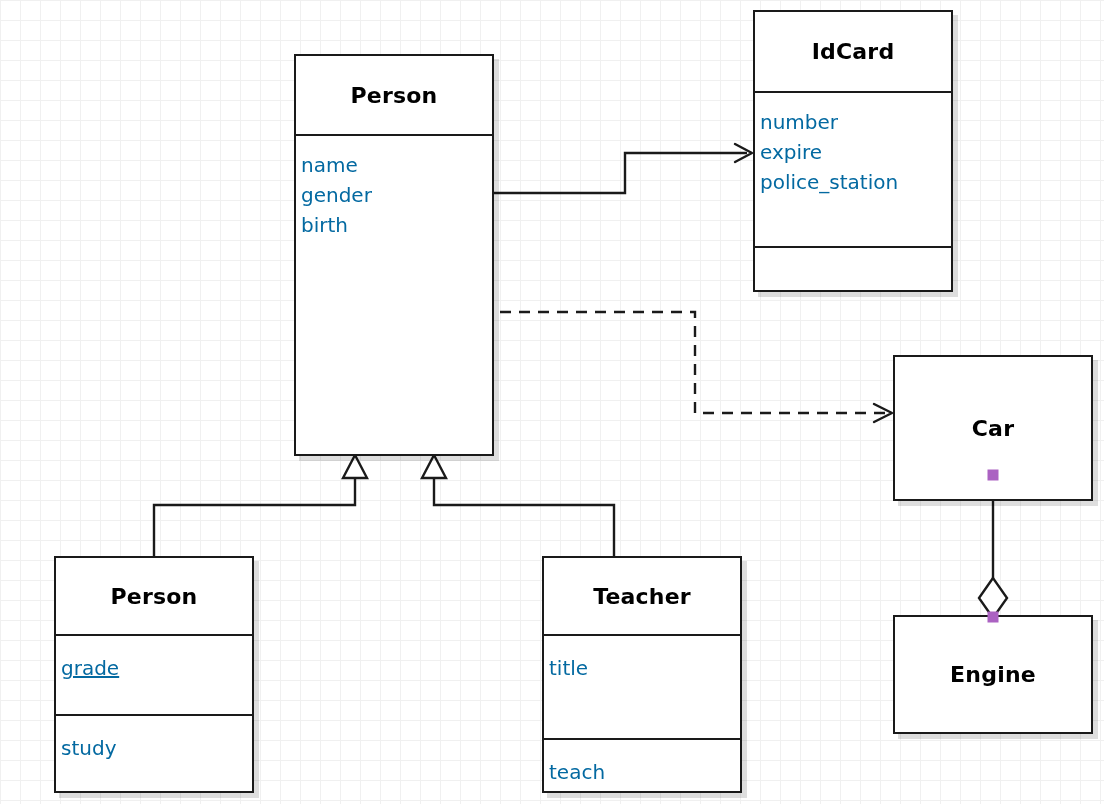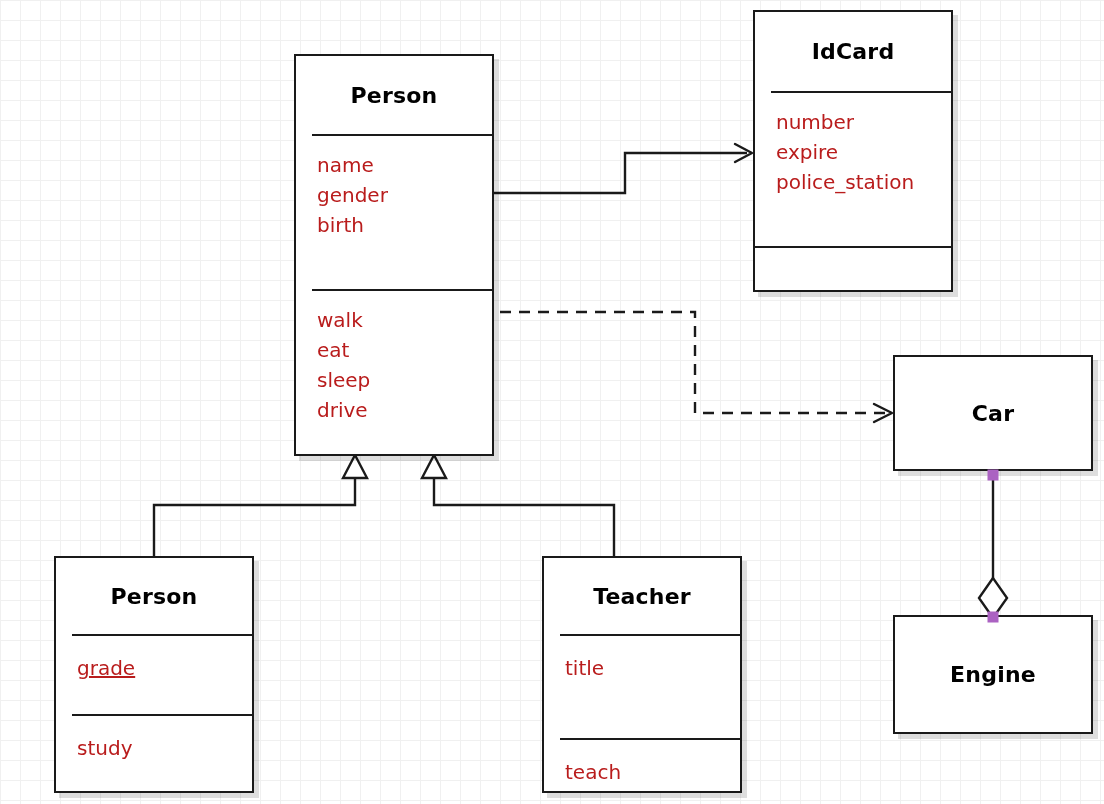--- a/index.html
+++ b/index.html
@@ -46,22 +46,21 @@
     justify-content: center;
     font-weight: bold;
     font-size: 22px;
     color: #000000;
     letter-spacing: 0.2px;
   }
   .uml-members {
     padding: 14px 0 11px 5px;
     font-size: 20px;
     line-height: 30px;
-    color: #b91c1c;
-    margin-left: 16px;
+    color: #0369a1;
   }
   .uml-members.single {
     padding-top: 17px;
   }
   .uml-member {
     white-space: nowrap;
   }
   .uml-empty {
     
   }
@@ -127,26 +126,20 @@
     </g>
   </svg>
 
   <div class="uml-class" style="left:294px; top:54px; width:200px; height:402px;">
     <div class="uml-compartment uml-title" style="height:78px;">Person</div>
     <div class="uml-compartment uml-members" style="height:155px;">
       <div class="uml-member">name</div>
       <div class="uml-member">gender</div>
       <div class="uml-member">birth</div>
     </div>
-    <div class="uml-compartment uml-members" style="flex:1;">
-      <div class="uml-member">walk</div>
-      <div class="uml-member">eat</div>
-      <div class="uml-member">sleep</div>
-      <div class="uml-member">drive</div>
-    </div>
   </div>
 
   <div class="uml-class" style="left:753px; top:10px; width:200px; height:282px;">
     <div class="uml-compartment uml-title" style="height:79px;">IdCard</div>
     <div class="uml-compartment uml-members" style="height:155px;">
       <div class="uml-member">number</div>
       <div class="uml-member">expire</div>
       <div class="uml-member">police_station</div>
     </div>
     <div class="uml-compartment uml-empty" style="flex:1;"></div>
@@ -165,21 +158,21 @@
   <div class="uml-class" style="left:542px; top:556px; width:200px; height:237px;">
     <div class="uml-compartment uml-title" style="height:76px;">Teacher</div>
     <div class="uml-compartment uml-members single" style="height:104px;">
       <div class="uml-member">title</div>
     </div>
     <div class="uml-compartment uml-members single" style="flex:1;">
       <div class="uml-member">teach</div>
     </div>
   </div>
 
-  <div class="uml-class" style="left:893px; top:355px; width:200px; height:116px;">
+  <div class="uml-class" style="left:893px; top:355px; width:200px; height:146px;">
     <div class="uml-compartment uml-title" style="flex:1;">Car</div>
   </div>
 
   <div class="uml-class" style="left:893px; top:615px; width:200px; height:119px;justify-content:center;">
     <div class="uml-compartment uml-title" style="flex:1;">Engine</div>
   </div>
 
   <div id="handles">
     <div class="handle" style="left:993px; top:475px;"></div>
     <div class="handle" style="left:993px; top:617px;"></div>

